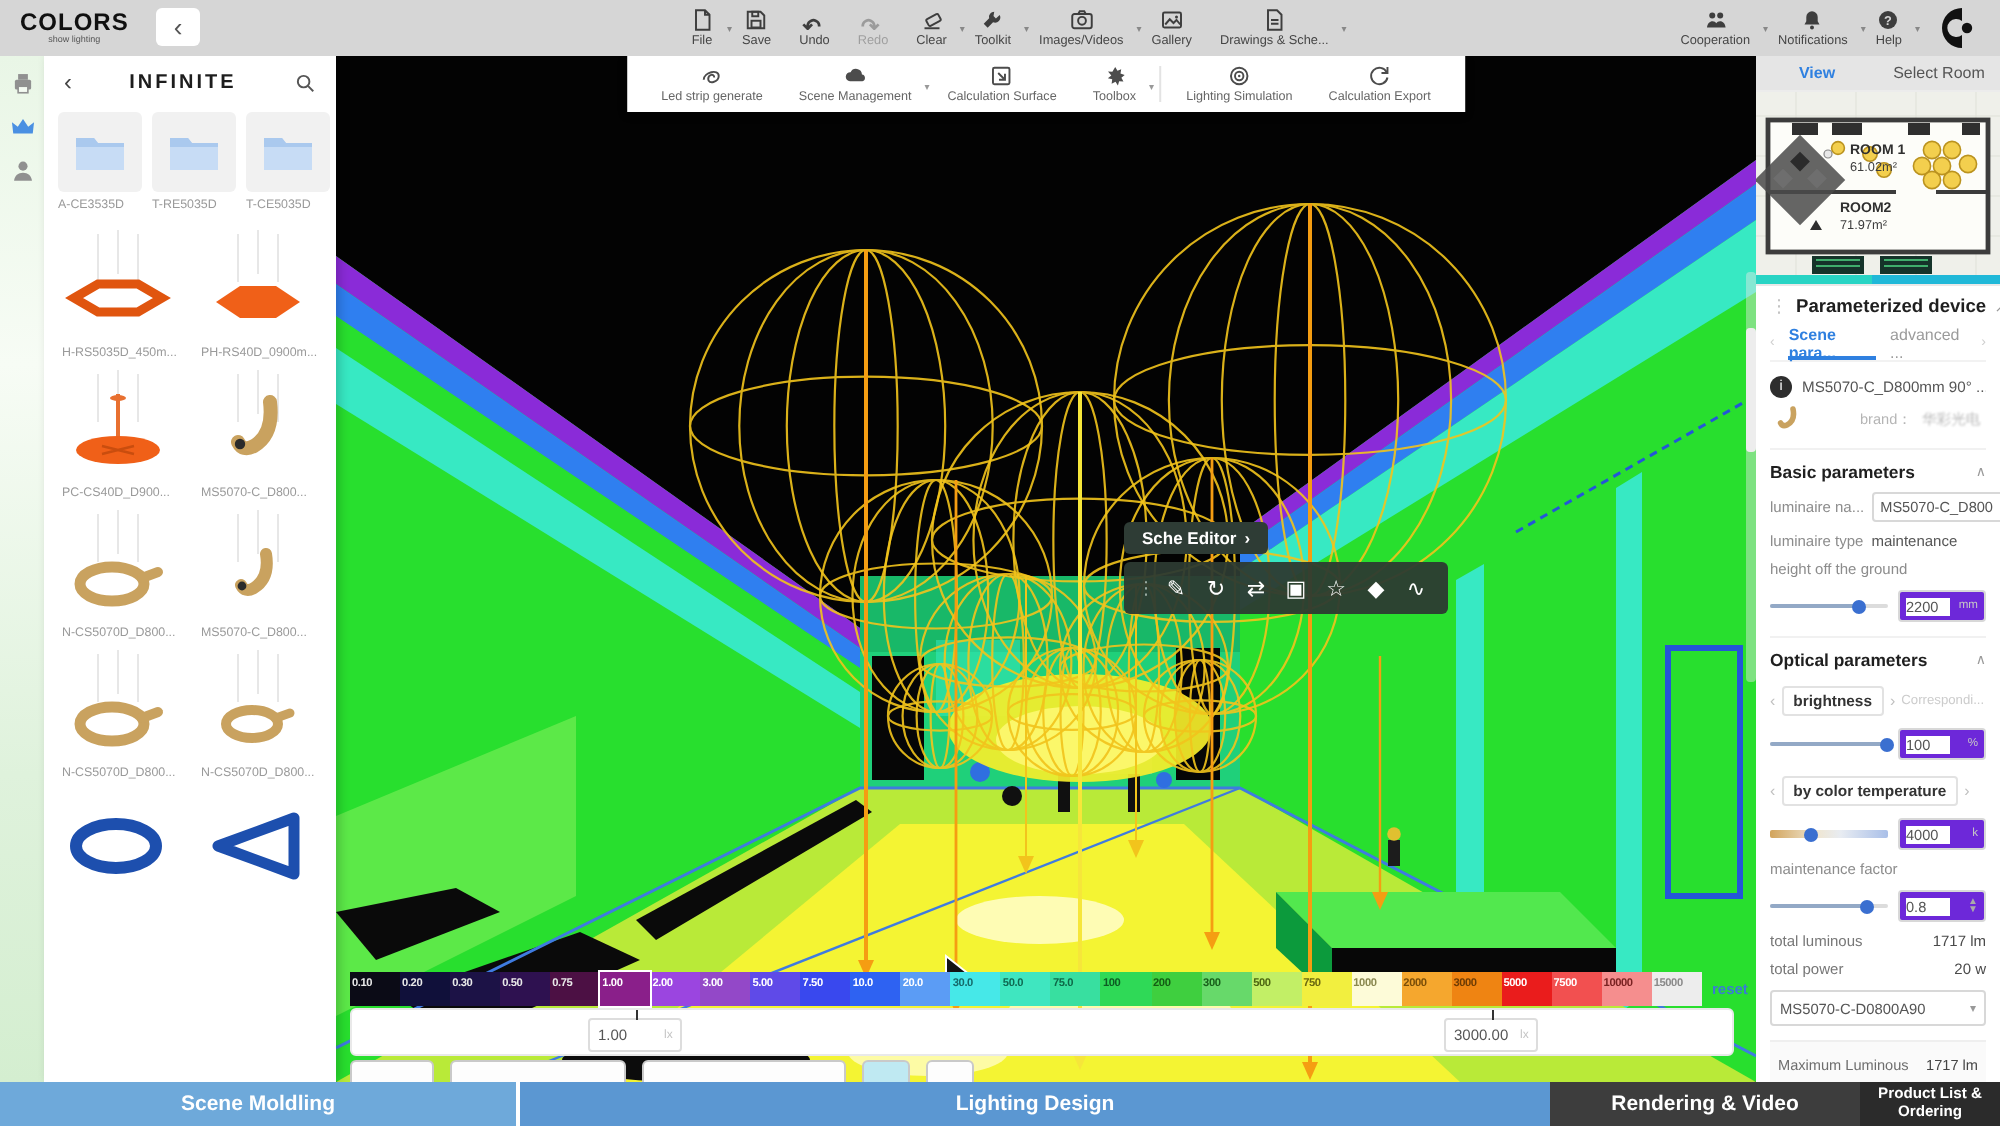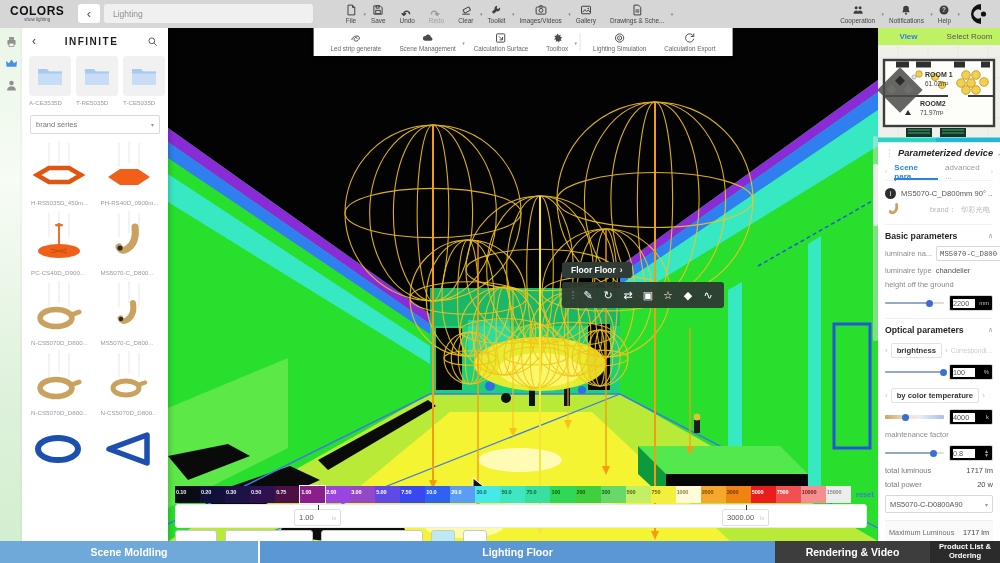--- a/index.html
+++ b/index.html
@@ -81,56 +81,56 @@
             display:flex;align-items:center;padding:0 4px;gap:3px;}
   .io-input input{border:none;outline:none;width:30px;font-size:7.5px;color:#555;font-family:"Liberation Sans",sans-serif;padding:0;}
   .io-unit{font-size:6px;color:#c4c4c4;}
   .io-marker{position:absolute;top:-5px;left:50%;width:1.5px;height:5px;background:#333;}
   .vp-bottom{position:absolute;left:7px;bottom:0;height:11px;overflow:hidden;display:flex;gap:8px;z-index:6;}
   .vpb{height:20px;background:#fdfdfd;border:1px solid #c9c9c9;border-radius:3px;box-sizing:border-box;cursor:pointer;}
   .vp-scroll{position:absolute;right:0;top:108px;width:5px;height:205px;background:rgba(230,230,230,.45);border-radius:2px;z-index:6;}
   .vp-scroll .thumb{position:absolute;top:28px;left:0;width:5px;height:62px;background:#ededed;border-radius:2px;}
   
   .rightcol{position:absolute;right:0;top:28px;width:122px;height:513px;background:#fff;z-index:30;display:flex;flex-direction:column;}
-  .mini-tabs{height:17px;display:flex;background:#bef264;border-bottom:1px solid #ececec;flex:none;align-items:center;}
+  .mini-tabs{height:17px;display:flex;background:#e5e5e5;border-bottom:1px solid #ececec;flex:none;align-items:center;}
   .mtab{flex:1;display:flex;align-items:center;justify-content:center;font-size:8px;color:#555;cursor:pointer;}
   .mtab.active{color:#2f80e0;font-weight:bold;}
   .minimap{height:96px;flex:none;position:relative;cursor:pointer;}
   .devpanel{flex:1;overflow:hidden;border-top:1px solid #e8e8e8;padding:0 7px;position:relative;}
   .dp-head{display:flex;align-items:center;height:20px;gap:4px;}
   .dp-grip{color:#c0c0c0;font-size:9px;}
-  .dp-title{font-weight:bold;font-size:9.3px;color:#1f1f1f;flex:1;white-space:nowrap;font-style:italic;}
+  .dp-title{font-weight:bold;font-size:9.3px;color:#1f1f1f;flex:1;white-space:nowrap;}
   .dp-expand{color:#9a9a9a;font-size:8px;cursor:pointer;}
   .dp-tabs{display:flex;align-items:center;height:17px;gap:7px;border-bottom:1px solid #f2f2f2;}
   .dp-arrow{color:#cfcfcf;font-size:7px;cursor:pointer;}
   .dp-tab{font-size:8px;color:#9b9b9b;cursor:pointer;height:17px;display:flex;align-items:center;}
   .dp-tab.active{color:#2f80e0;font-weight:bold;box-shadow:inset 0 -2px 0 #2f80e0;}
   .dev-row{display:flex;align-items:center;gap:5px;margin-top:7px;}
   .dev-ic{width:11px;height:11px;border-radius:50%;background:#2d2d2d;color:#fff;font-size:7px;
           display:flex;align-items:center;justify-content:center;flex:none;}
   .dev-name{font-size:7.6px;color:#555;white-space:nowrap;overflow:hidden;}
   .dev-brandrow{display:flex;align-items:center;gap:5px;margin:4px 0 2px 2px;}
   .dev-thumb{width:14px;height:14px;}
   .brand-label{font-size:7.3px;color:#b5b5b5;margin-left:24px;}
   .brand-val{font-size:7.3px;color:#b9b9b9;filter:blur(.4px);}
   .sec-head{display:flex;justify-content:space-between;align-items:center;margin-top:7px;padding-top:6px;border-top:1px solid #f1f1f1;}
   .sec-title{font-weight:bold;font-size:8.7px;color:#1f1f1f;}
   .sec-caret{color:#9a9a9a;font-size:7px;cursor:pointer;}
   .frow{font-size:7.5px;color:#8c8c8c;margin-top:5px;display:flex;align-items:center;gap:4px;white-space:nowrap;}
   .fvalbox{border:1px solid #d8d8d8;border-radius:2px;height:13px;display:flex;align-items:center;padding:0 3px;}
-  .fvalbox input{border:none;outline:none;width:58px;font-size:7.3px;color:#555;padding:0;font-family:Liberation Mono, monospace;}
+  .fvalbox input{border:none;outline:none;width:58px;font-size:7.3px;color:#555;padding:0;font-family:Liberation Sans, sans-serif;}
   .ftext{color:#555;}
   .slider-row{display:flex;align-items:center;gap:5px;margin-top:6px;}
   .slider{flex:1;height:2px;background:#dcdcdc;position:relative;border-radius:1px;cursor:pointer;}
   .slider .fill{position:absolute;left:0;top:0;height:2px;background:#93a9c6;border-radius:1px;}
   .slider .knob{position:absolute;top:-2.5px;width:7px;height:7px;border-radius:50%;background:#3a6fd0;}
   .slider.temp{height:4px;background:linear-gradient(90deg,#d2a45c,#efe6d2 40%,#e8ecf2 60%,#a9bfe8);}
   .slider.temp .knob{top:-1.5px;}
   .valbox{width:36px;height:14px;border:1px solid #d8d8d8;border-radius:2px;display:flex;align-items:center;
-          justify-content:space-between;padding:0 3px;flex:none;background:#000000;}
+          justify-content:space-between;padding:0 3px;flex:none;background:#6d28d9;}
   .valbox input{border:none;outline:none;width:22px;font-size:7.3px;color:#555;padding:0;font-family:"Liberation Sans",sans-serif;}
   .unit{font-size:5.8px;color:#c6c6c6;}
   .stepper{display:flex;flex-direction:column;font-size:5px;color:#aaa;line-height:4px;cursor:pointer;}
   .mode-row{display:flex;align-items:center;gap:3px;margin-top:8px;}
   .mode-arrow{font-size:8px;color:#c0c0c0;cursor:pointer;}
   .mode-box{border:1px solid #e2e2e2;border-radius:2px;padding:2px 5px;font-size:7.7px;font-weight:bold;color:#333;
             display:flex;gap:3px;align-items:center;cursor:pointer;background:#fff;white-space:nowrap;}
   .corr{font-size:6.6px;color:#cccccc;white-space:nowrap;overflow:hidden;}
   .kv{display:flex;justify-content:space-between;font-size:7.5px;color:#777;margin-top:5px;}
   .kv .v{color:#4a4a4a;}
@@ -151,23 +151,20 @@
 <div id="stage">
 
   <div class="topbar">
     <div class="logo">
       <span class="logo-main">COLORS</span>
       <span class="logo-sub">show lighting</span>
     </div>
     <div class="back-btn">
       <span>‹</span>
     </div>
-    <div class="project-box">
-      <span>Lighting</span>
-    </div>
     <div class="tb-center" id="topbar-tools">
         <div class="tbtn">
     <span class="ic">
             <svg viewBox="0 0 16 16" fill="none" stroke="currentColor" stroke-width="1.3">
               <path d="M4 1.5h6l3 3v10H4z"></path>
               <path d="M10 1.5v3h3"></path>
             </svg>
           </span>
     <span class="tlabel">File</span>
     <span class="caret">▾</span>
@@ -336,24 +333,20 @@
         <div class="folder">
      <div class="folder-card">
             <svg width="26" height="20" viewBox="0 0 26 20">
        <path d="M1 3h9l2 2.5h13V19H1z" fill="#c7dcf5"></path>
               <path d="M1 7.5h24V5.5H12L10 3H1z" fill="#aac9ee"></path>
             </svg>
           </div>
      <div class="folder-name">T-CE5035D</div>
         </div>
       </div>
-    <div class="brand-select">
-      <span>brand series</span>
-      <span class="sel-caret">▾</span>
-    </div>
     <div class="prod-grid" id="prod-grid">
         <div class="prod">
      <svg class="prod-thumb" viewBox="0 0 64 56">
             <g stroke="#ddd" stroke-width=".7">
               <line x1="22" y1="2" x2="22" y2="26"></line>
               <line x1="32" y1="0" x2="32" y2="22"></line>
               <line x1="42" y1="2" x2="42" y2="26"></line>
             </g>
             <polygon points="10,34 22,27 42,27 54,34 42,41 22,41" stroke="#e0550f" stroke-width="4.5" fill="none"></polygon>
           </svg>
@@ -654,21 +647,21 @@
               <path d="M13 5.5A5.5 5.5 0 1 0 13.5 9"></path>
               <path d="M13.5 2v4h-4"></path>
             </svg>
           </span>
      <span class="vlabel">Calculation Export</span>
      </div>
       </div>
 
     <div class="floor-editor">
       <div class="fe-pill">
-        <span>Floor Floor</span>
+        <span>Sche Editor</span>
         <span>›</span>
       </div>
       <div class="fe-bar" id="fe-bar">
           <span class="fe-tool">⋮</span>
           <span class="fe-tool">✎</span>
           <span class="fe-tool">↻</span>
           <span class="fe-tool">⇄</span>
           <span class="fe-tool">▣</span>
           <span class="fe-tool">☆</span>
           <span class="fe-tool">◆</span>
@@ -828,21 +821,21 @@
         <span class="sec-caret">∧</span>
       </div>
       <div class="frow">
         <span>luminaire na...</span>
         <span class="fvalbox">
             <input value="MS5070-C_D800" style="">
           </span>
       </div>
       <div class="frow">
         <span>luminaire type</span>
-        <span class="ftext">chandelier</span>
+        <span class="ftext">maintenance</span>
       </div>
       <div class="frow">
         <span>height off the ground</span>
       </div>
       <div class="slider-row">
         <div class="slider">
             <div class="fill" style="width:72%"></div>
             <div class="knob" style="left:70%"></div>
           </div>
         <div class="valbox">
@@ -926,18 +919,18 @@
             <div class="spec-row">
      </div>
           </div>
 
       </div>
     </div>
   </div>
 
   <div class="bottomnav" id="bottomnav">
       <div class="bn-seg" style="width:260px;background:#6ea9da;border-right:2px solid #fff;">Scene Moldling</div>
-      <div class="bn-seg" style="width:515px;background:#5b97d2;">Lighting Floor</div>
+      <div class="bn-seg" style="width:515px;background:#5b97d2;">Lighting Design</div>
       <div class="bn-seg" style="width:155px;background:#3d3d3d;">Rendering &amp; Video</div>
       <div class="bn-seg small" style="width:70px;background:#2b2b2b;">Product List &amp; Ordering</div>
     </div>
 
 </div>
 
 </body></html>

